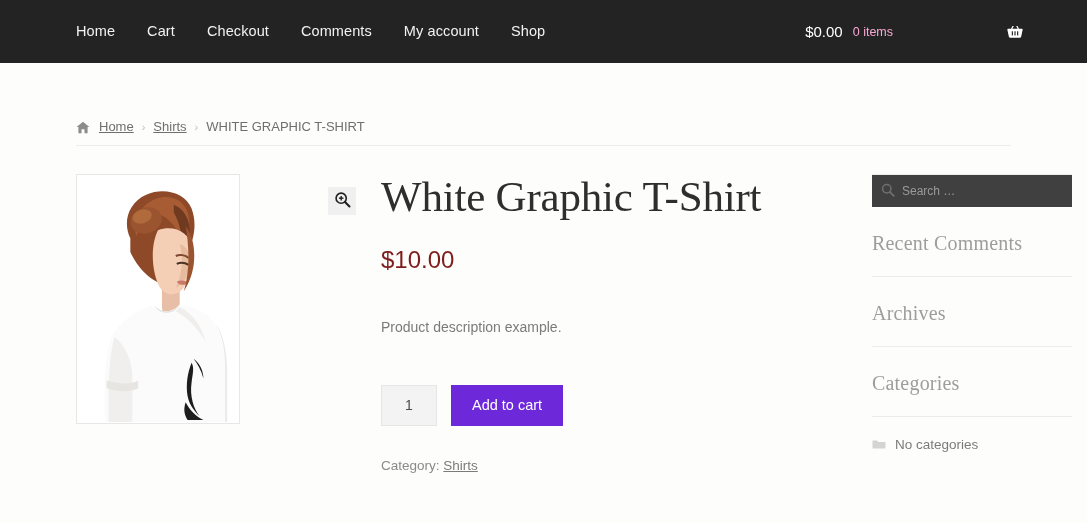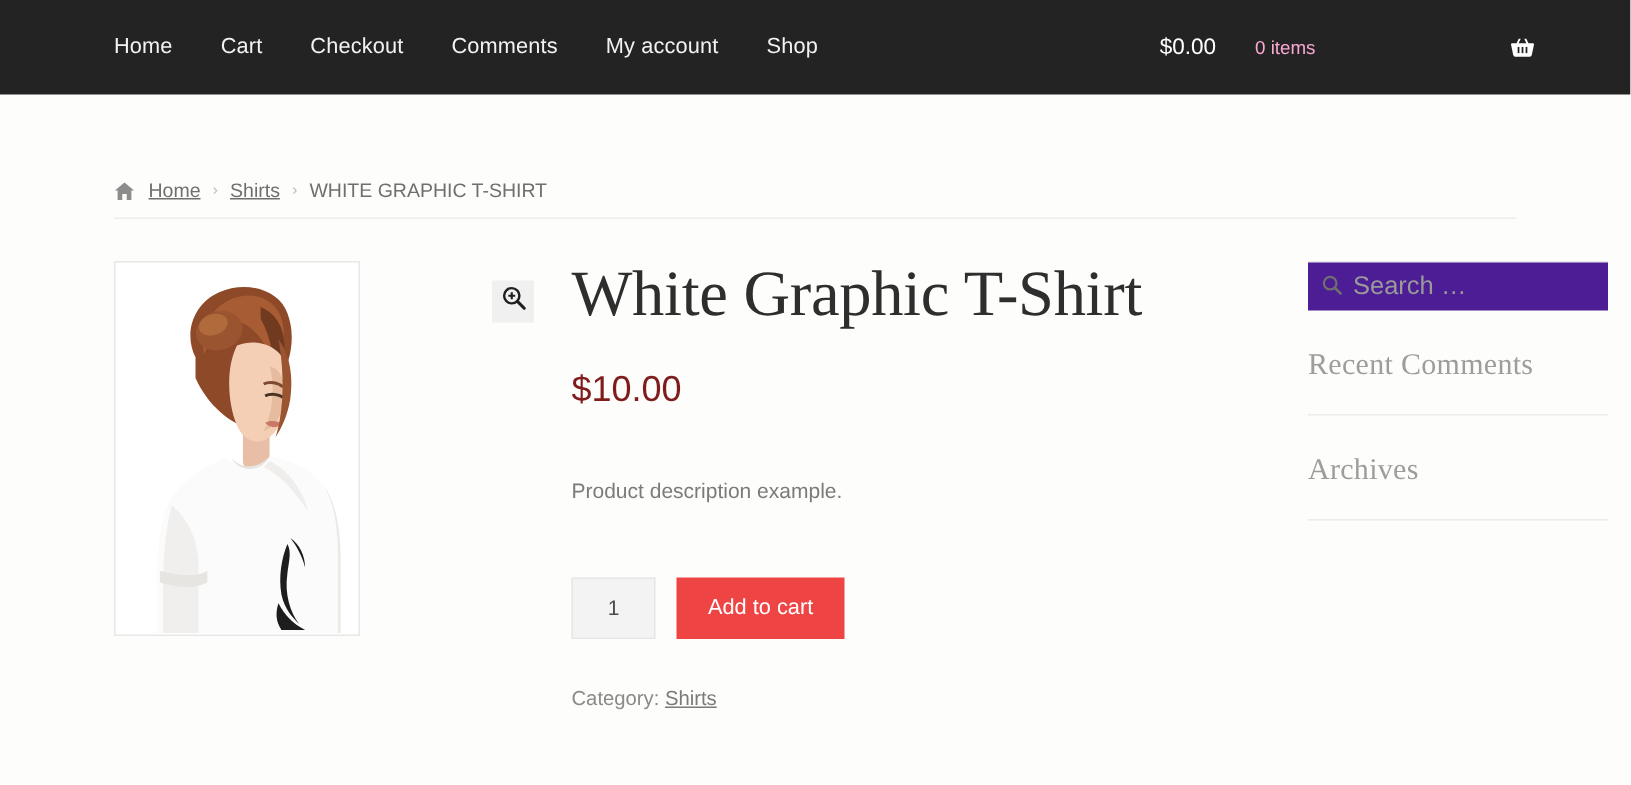--- a/index.html
+++ b/index.html
@@ -33,21 +33,21 @@
     font-size: 14.5px;
     text-decoration: none;
     letter-spacing: .1px;
     line-height: 1;
     cursor: pointer;
     white-space: nowrap;
   }
   .cart-area {
     display: flex;
     align-items: center;
-    gap: 16px;
+    gap: 0;
     color: #ffffff;
     white-space: nowrap;
   }
   .cart-total {
     font-size: 15px;
     color: #ffffff;
   }
   .cart-count {
     font-size: 12.5px;
     color: #f9a8d4;
@@ -160,21 +160,21 @@
     background: #f3f3f3;
     text-align: center;
     font-size: 14px;
     color: #4a4a4a;
     font-family: "Liberation Sans", sans-serif;
     outline: none;
   }
   .add-to-cart-btn {
     height: 41px;
     padding: 0 21px;
-    background: #ef4444;
+    background: #6d28d9;
     color: #ffffff;
     border: none;
     font-size: 14.5px;
     font-family: "Liberation Sans", sans-serif;
     cursor: pointer;
     line-height: 41px;
   }
   .product-meta {
     margin-top: 32px;
     font-size: 13.5px;
@@ -184,25 +184,25 @@
     color: #7b7b7b;
     text-decoration: underline;
     cursor: pointer;
   }
 
   
   .search-form { position: relative; width: 200px; }
   .search-input {
     width: 200px;
     height: 33px;
-    background: #4c1d95;
+    background: #404040;
     border: none;
     border-top: 1px solid #ececec;
     padding: 0 10px 0 30px;
-    font-size: 17px;
+    font-size: 12px;
     color: #8a8a8a;
     font-family: "Liberation Sans", sans-serif;
     outline: none;
   }
   .search-input::placeholder { color: #9a9a9a; }
   .search-icon {
     position: absolute;
     left: 9px;
     top: 9px;
     pointer-events: none;
@@ -360,16 +360,30 @@
       <section class="widget">
         <h2 class="widget-title">Recent Comments</h2>
         <hr class="widget-divider">
       </section>
 
       <section class="widget">
         <h2 class="widget-title">Archives</h2>
         <hr class="widget-divider">
       </section>
 
+      <section class="widget">
+        <h2 class="widget-title">Categories</h2>
+        <hr class="widget-divider">
+        <ul class="widget-list">
+          <li class="widget-list-item">
+            <span class="folder-icon">
+              <svg width="14" height="11" viewBox="0 0 16 12" fill="#d4d4d4" aria-hidden="true">
+                <path d="M0.6 1.4h5.2l1.4 1.7h8.2v7.6H0.6z"></path>
+              </svg>
+            </span>
+            <span>No categories</span>
+          </li>
+        </ul>
+      </section>
 
     </aside>
   </div>
 </div>
 
 </body></html>

